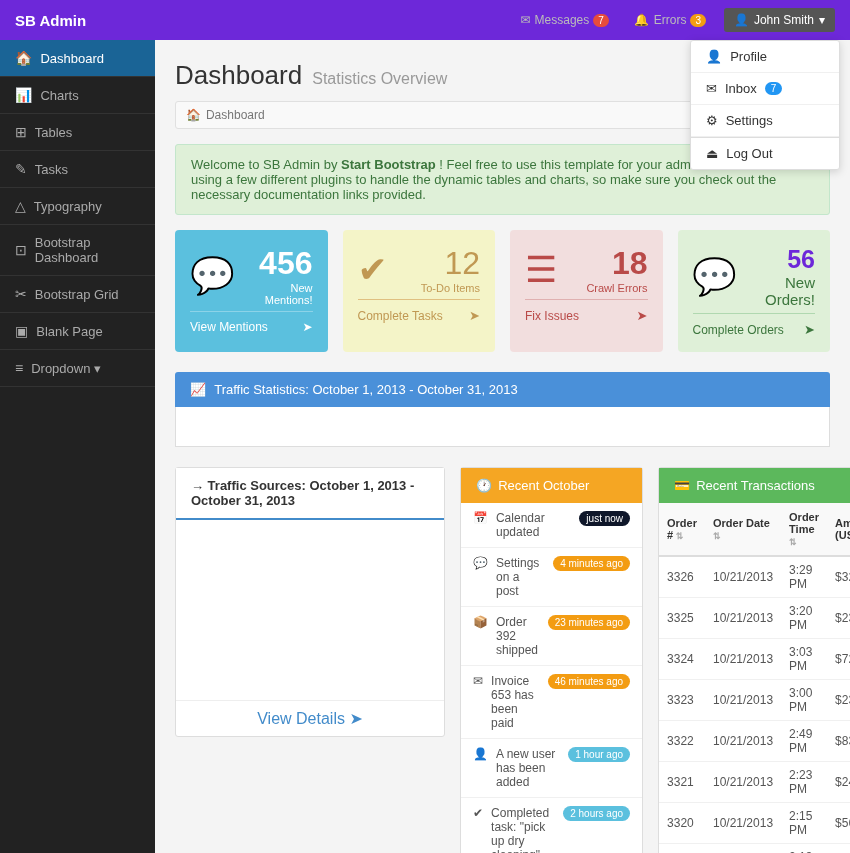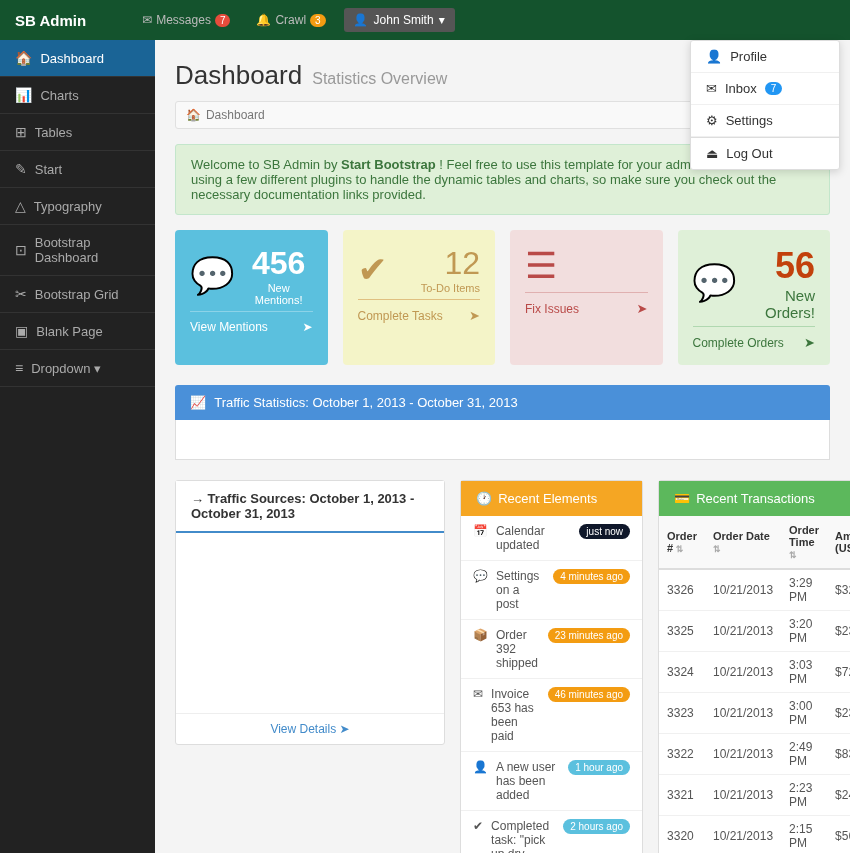--- a/index.html
+++ b/index.html
@@ -1,28 +1,28 @@
 <!DOCTYPE html>
 <html><head>
   <meta charset="utf-8">
   <style>
     * { box-sizing: border-box; margin: 0; padding: 0; }
     body { font-family: Arial, Helvetica, sans-serif; font-size: 13px; background: #f4f4f4; display: flex; flex-direction: column; height: 100vh; overflow: hidden; }
 
     
     .top-navbar {
-      background: #14532d;
+      background: #6d28d9;
       color: #fff;
       display: flex;
       align-items: center;
       height: 40px;
       padding: 0 15px;
+      justify-content: space-between;
       position: relative;
       z-index: 100;
-      gap: 48px;
     }
     .navbar-brand { font-size: 15px; font-weight: bold; color: #fff; }
     .navbar-right { display: flex; align-items: center; gap: 10px; }
     .navbar-btn {
       background: transparent;
       border: none;
       color: #bbb;
       cursor: pointer;
       font-size: 12px;
       display: flex; align-items: center; gap: 4px;
@@ -211,21 +211,21 @@
       font-weight: bold;
       color: #333;
       display: flex; gap: 5px;
     }
 
     .view-details-link {
       display: block;
       text-align: center;
       padding: 8px;
       color: #428bca;
-      font-size: 12px;
+      font-size: 16px;
       text-decoration: none;
       border-top: 1px solid #eee;
     }
 
     
     .activity-panel-header {
       background: #f5a623;
       color: #fff;
       padding: 10px 15px;
       font-size: 13px;
@@ -283,21 +283,21 @@
 <div class="top-navbar">
   <span class="navbar-brand">SB Admin</span>
   <div class="navbar-right">
     <button class="navbar-btn">
       <span>✉</span>
       <span>Messages</span>
       <span class="badge-count">7</span>
     </button>
     <button class="navbar-btn">
       <span>🔔</span>
-      <span>Crawl</span>
+      <span>Errors</span>
       <span class="badge-count badge-count-yellow">3</span>
     </button>
     <button class="user-dropdown-btn">
       <span>👤</span>
       <span>John Smith</span>
       <span>▾</span>
     </button>
   </div>
 
   <div class="dropdown-menu">
@@ -332,21 +332,21 @@
     <a class="sidebar-item">
       <span class="sidebar-icon">📊</span>
       <span>Charts</span>
     </a>
     <a class="sidebar-item">
       <span class="sidebar-icon">⊞</span>
       <span>Tables</span>
     </a>
     <a class="sidebar-item">
       <span class="sidebar-icon">✎</span>
-      <span>Start</span>
+      <span>Tasks</span>
     </a>
     <a class="sidebar-item">
       <span class="sidebar-icon">△</span>
       <span>Typography</span>
     </a>
     <a class="sidebar-item">
       <span class="sidebar-icon">⊡</span>
       <span>Bootstrap Dashboard</span>
     </a>
     <a class="sidebar-item">
@@ -380,21 +380,21 @@
       <strong>Start Bootstrap</strong>
       <span>! Feel free to use this template for your admin needs! We are using a few different plugins to handle the dynamic tables and charts, so make sure you check out the necessary documentation links provided.</span>
       <button class="alert-close">×</button>
     </div>
 
     <div class="stat-cards">
 
       <div class="stat-card stat-card-blue">
         <div class="stat-card-top">
           <span style="font-size:36px;">💬</span>
-          <div style="margin-left:auto; text-align:center;">
+          <div style="margin-left:auto; text-align:right;">
             <div style="font-size:32px; font-weight:bold;">456</div>
             <div style="font-size:11px;">New Mentions!</div>
           </div>
         </div>
         <div class="stat-card-bottom">
           <a href="#" style="color:#fff; text-decoration:none; font-size:12px;">View Mentions</a>
           <span style="color:#fff;">➤</span>
         </div>
       </div>
 
@@ -408,32 +408,36 @@
         </div>
         <div style="border-top:1px solid #e0c080; padding-top:8px; display:flex; align-items:center; justify-content:space-between;">
           <a href="#" style="color:#c09853; text-decoration:none; font-size:12px;">Complete Tasks</a>
           <span style="color:#c09853;">➤</span>
         </div>
       </div>
 
       <div class="stat-card stat-card-red">
         <div class="stat-card-top">
           <span style="font-size:36px; color:#b94a48;">☰</span>
+          <div style="margin-left:auto; text-align:right;">
+            <div style="font-size:32px; font-weight:bold; color:#b94a48;">18</div>
+            <div style="font-size:11px; color:#b94a48;">Crawl Errors</div>
+          </div>
         </div>
         <div style="border-top:1px solid #e0b0b0; padding-top:8px; display:flex; align-items:center; justify-content:space-between;">
           <a href="#" style="color:#b94a48; text-decoration:none; font-size:12px;">Fix Issues</a>
           <span style="color:#b94a48;">➤</span>
         </div>
       </div>
 
       <div class="stat-card stat-card-green">
         <div class="stat-card-top">
           <span style="font-size:36px; color:#3c763d;">💬</span>
           <div style="margin-left:auto; text-align:right;">
-            <div style="font-size:36px; font-weight:bold; color:#c2410c;text-align:right;">56</div>
+            <div style="font-size:25px; font-weight:bold; color:#6d28d9;text-align:right;">56</div>
             <div style="font-size:15px; color:#3c763d;">New Orders!</div>
           </div>
         </div>
         <div style="border-top:1px solid #b0d8b0; padding-top:8px; display:flex; align-items:center; justify-content:space-between;">
           <a href="#" style="color:#3c763d; text-decoration:none; font-size:12px;">Complete Orders</a>
           <span style="color:#3c763d;">➤</span>
         </div>
       </div>
     </div>
 
@@ -457,21 +461,21 @@
             <span>View Details</span>
             <span> ➤</span>
           </a>
         </div>
       </div>
 
       <div class="recent-activity">
         <div class="panel">
           <div class="activity-panel-header">
             <span>🕐</span>
-            <span>Recent Elements</span>
+            <span>Recent October</span>
           </div>
           <div>
             <div class="activity-item">
               <span>📅</span>
               <span>Calendar updated</span>
               <span class="activity-time activity-time-just">just now</span>
             </div>
             <div class="activity-item">
               <span>💬</span>
               <span>Settings on a post</span>

